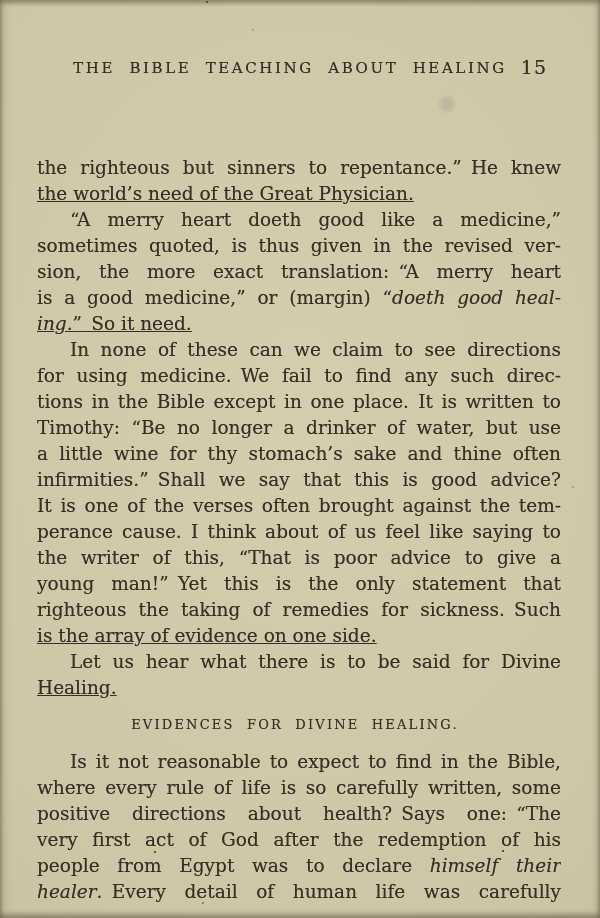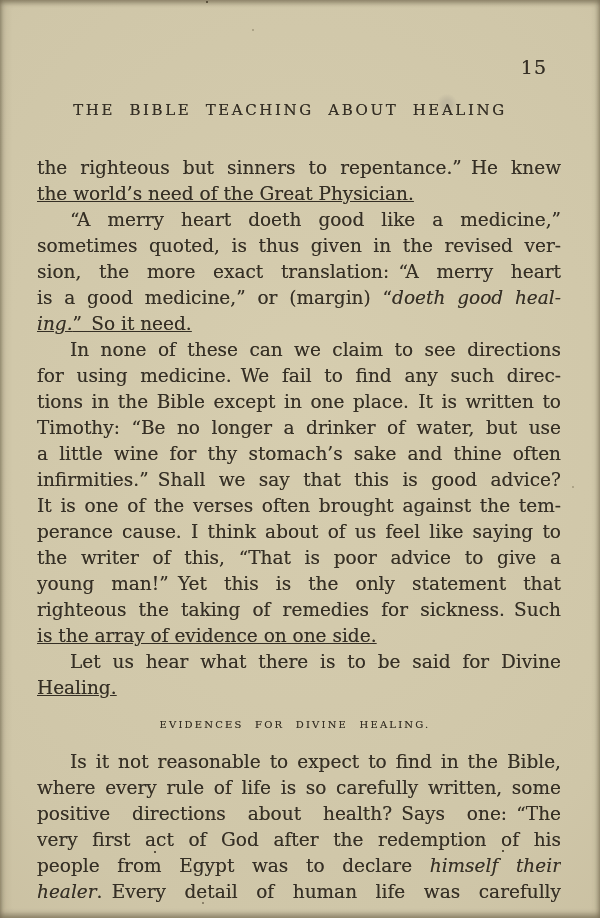--- a/index.html
+++ b/index.html
@@ -20,37 +20,36 @@
       inset 0 3px 4px rgba(70,60,40,.38),
       inset 0 -4px 5px rgba(70,60,40,.34),
       inset 4px 0 8px rgba(70,60,40,.16),
       inset -3px 0 6px rgba(70,60,40,.16);
   }
   .header { position:absolute; top:59px; left:37px; width:524px; height:23px; }
   .running-title {
     display:block; text-align:center; transform:translateX(-9px);
     font-size:15px; letter-spacing:2.6px; word-spacing:7px;
     text-shadow:0 0 .5px rgba(53,47,37,.7);
-    margin-top:42px;
   }
   .page-number {
     position:absolute; right:14px; top:-3px; font-size:19px; letter-spacing:1px;
     text-shadow:0 0 .5px rgba(53,47,37,.7);
   }
   .body { position:absolute; top:108px; left:37px; width:524px;margin-top:47px; }
   .line {
     height:26px; line-height:26px; font-size:18.5px;
     text-align:justify; text-align-last:justify; overflow:hidden;
     text-shadow:0 0 .5px rgba(53,47,37,.55);
   }
   .line.indent { text-indent:33px; }
   .line.end { text-align-last:left;text-decoration:underline; }
   .line.heading {
     text-align:left; text-align-last:center;
-    font-size:10px; letter-spacing:2.2px; word-spacing:6px;
+    font-size:13px; letter-spacing:2.2px; word-spacing:6px;
     margin:11px 0 11px 0; transform:translateX(-4px);
   }
   .line i { font-style:italic; }
 </style>
 </head>
 <body>
 
 <div class="page">
   <div class="header">
     <span class="running-title">THE BIBLE TEACHING ABOUT HEALING</span>

